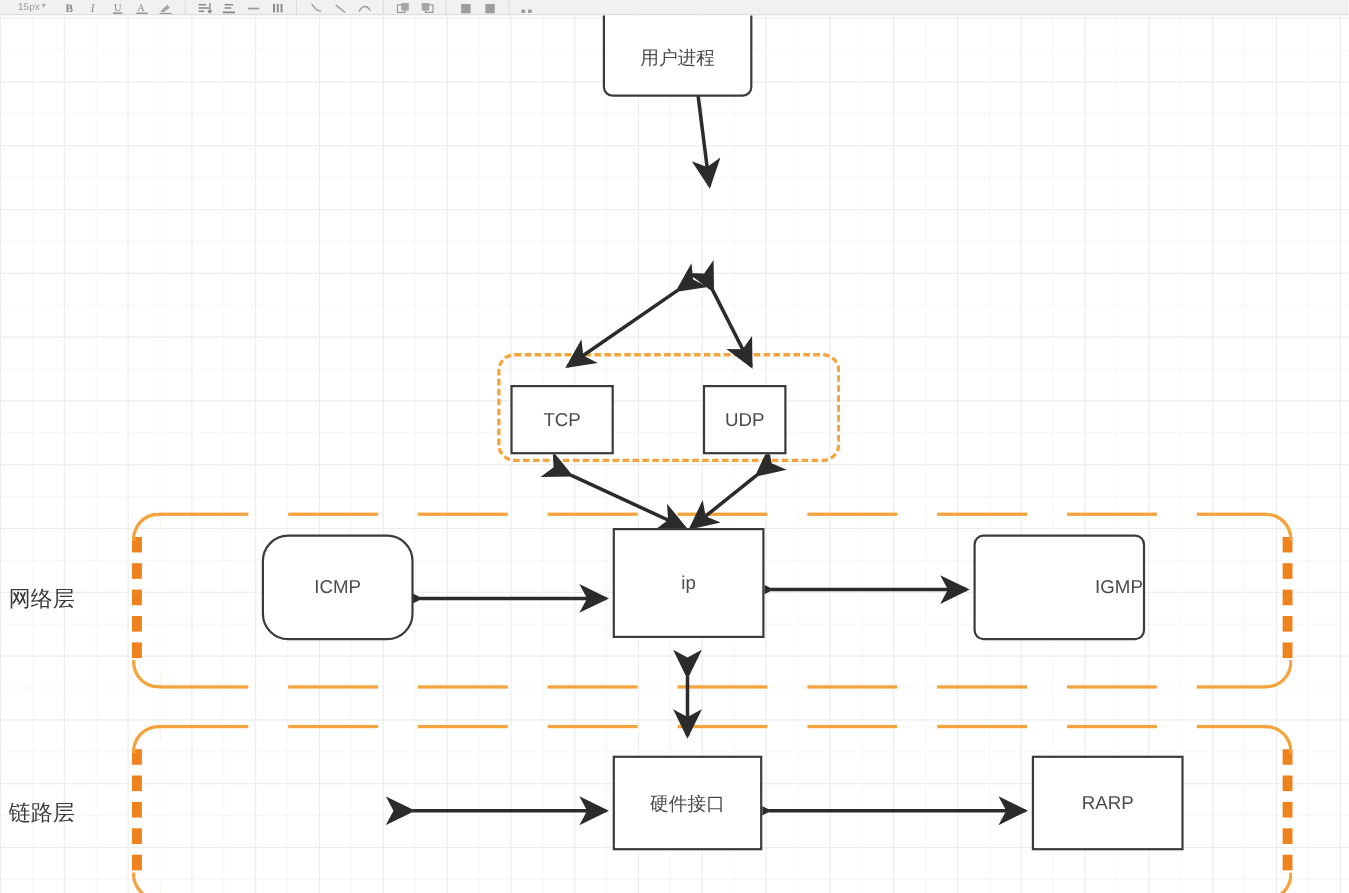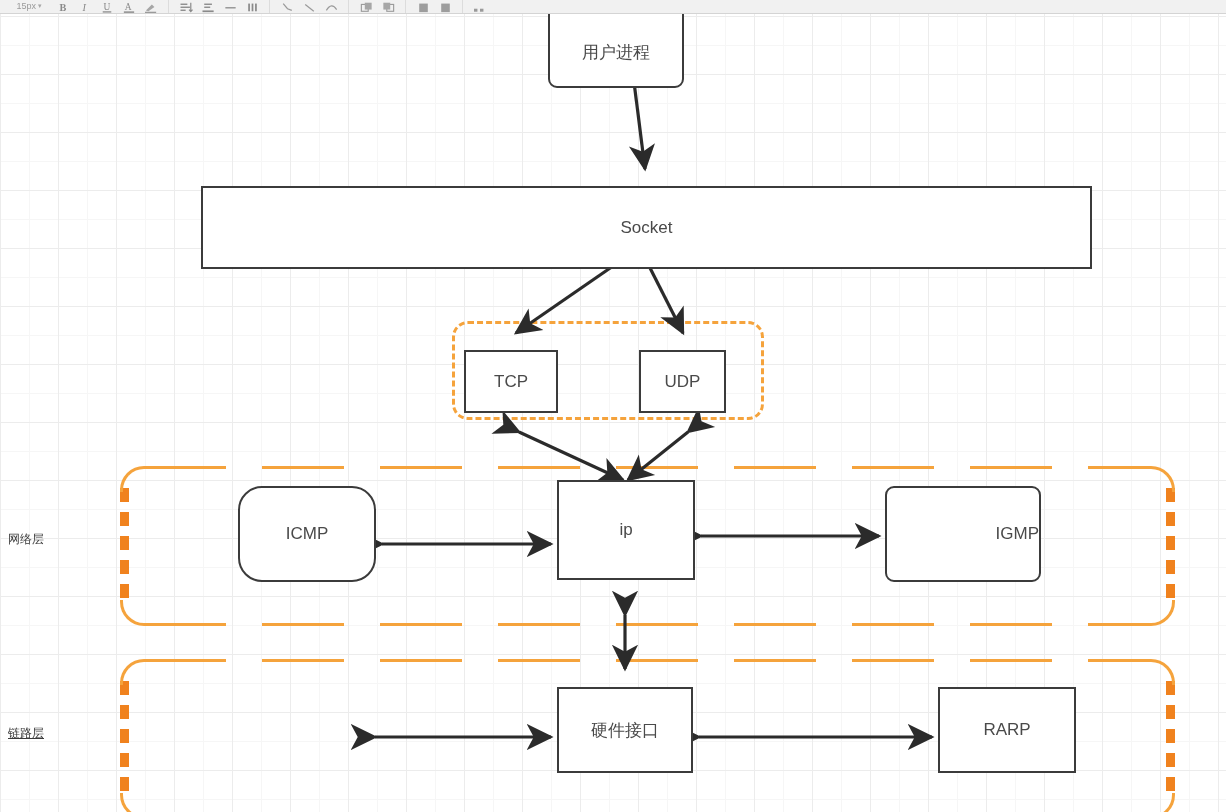--- a/index.html
+++ b/index.html
@@ -100,21 +100,21 @@
     position: absolute; z-index: 2;
     border: 3px dashed #f5a33c;
     border-radius: 16px;
     pointer-events: none;
   }
 
   
   .layer-label {
     position: absolute;
     color: #3b3b3b;
-    font-size: 12px;
+    font-size: 20px;
     z-index: 5;
     white-space: nowrap;
   }
 
   
   .arrows {
     position: absolute; left: 0; top: 0;
     width: 1226px; height: 798px;
     z-index: 4;
     pointer-events: none;
@@ -268,35 +268,32 @@
       <div class="edge edge-v" style="right:0; top:22px; bottom:22px;"></div>
       <div class="corner tl" style="left:0; top:0;"></div>
       <div class="corner tr" style="right:0; top:0;"></div>
       <div class="corner bl" style="left:0; bottom:0;"></div>
       <div class="corner br" style="right:0; bottom:0;"></div>
     </div>
 
     <div class="group-tcpudp" style="left:452px; top:307px; width:312px; height:99px;"></div>
 
     <div class="layer-label" style="left:8px; top:517px;">网络层</div>
-    <div class="layer-label" style="left:8px; top:711px;text-decoration:underline;">链路层</div>
+    <div class="layer-label" style="left:8px; top:711px;">链路层</div>
 
     <div class="node rounded cn" style="left:548px; top:-22px; width:136px; height:96px;">
       <span style="position:relative; top:12px;">用户进程</span>
     </div>
 
-    <div class="node" style="left:201px; top:172px; width:891px; height:83px;">
-      <span>Socket</span>
-    </div>
 
     <div class="node" style="left:464px; top:336px; width:94px; height:63px;">
       <span>TCP</span>
     </div>
 
-    <div class="node" style="left:639px; top:336px; width:87px; height:63px;">
+    <div class="node" style="left:639px; top:336px; width:76px; height:63px;">
       <span>UDP</span>
     </div>
 
     <div class="node rounded" style="left:238px; top:472px; width:138px; height:96px;border-radius:24px;">
       <span>ICMP</span>
     </div>
 
     <div class="node" style="left:557px; top:466px; width:138px; height:100px;">
       <span>ip</span>
     </div>

